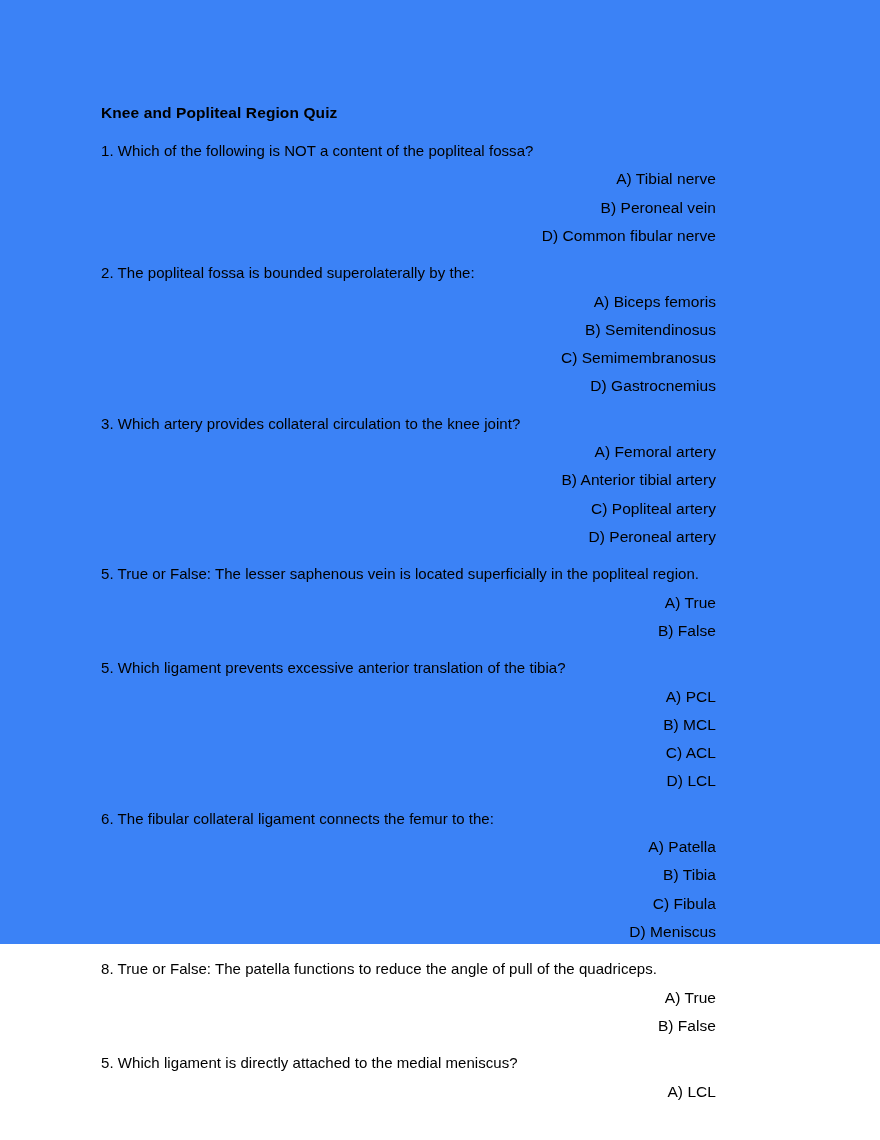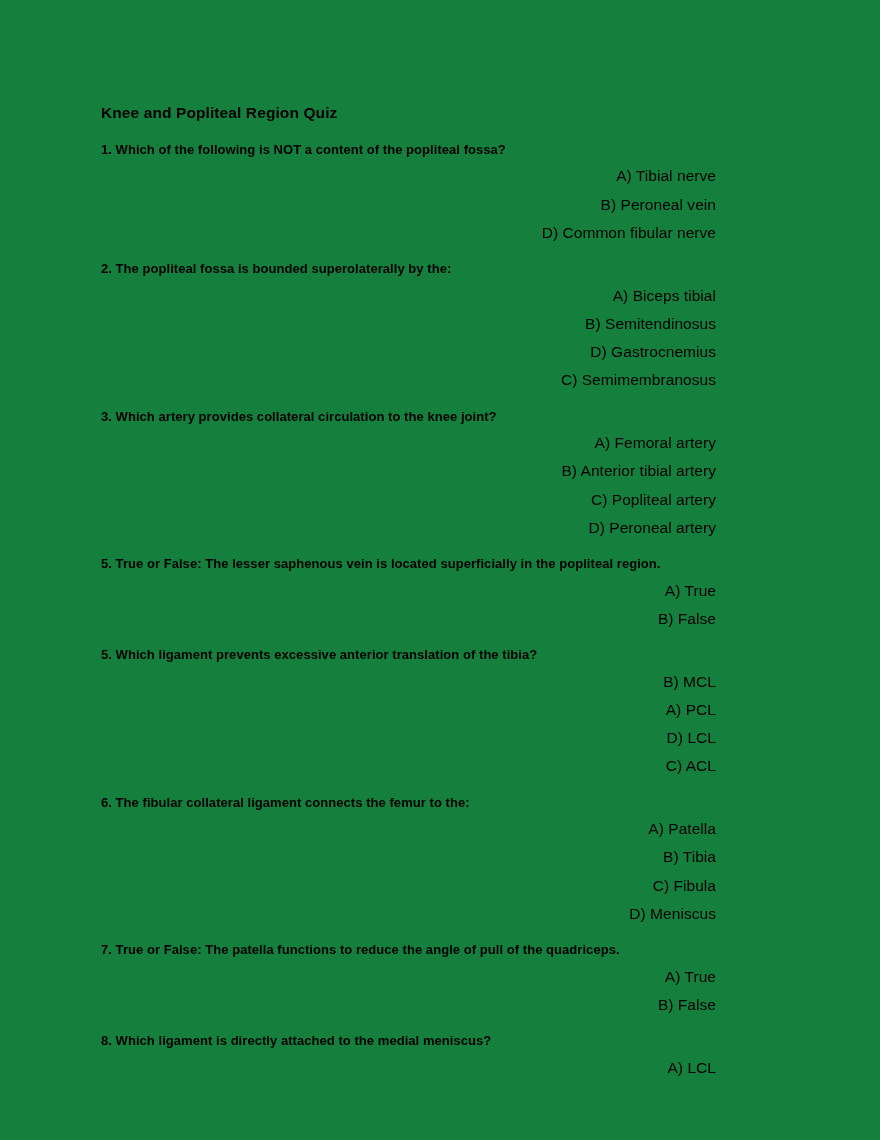--- a/index.html
+++ b/index.html
@@ -13,42 +13,42 @@
     font-family: "Liberation Sans", sans-serif;
     color: #000000;
     position: relative;
     overflow: hidden;
   }
   .page {
     position: absolute;
     top: 0;
     left: 0;
     width: 880px;
-    height: 1140px;
-    background: #15803d;
+    height: 944px;
+    background: #3b82f6;
   }
   .content {
     position: absolute;
     left: 101px;
     top: 103px;
     width: 620px;
   }
   .doc-title {
     font-size: 15.5px;
     font-weight: bold;
     line-height: 1.35;
     margin: 0 0 16px 0;
     letter-spacing: 0.1px;
   }
   .question-block {
     margin: 0 0 15px 0;
   }
   .q-text {
-    font-size: 13px;
-    font-weight: bold;
+    font-size: 15px;
+    font-weight: normal;
     line-height: 1.5;
     margin: 0 0 2px 0;
     letter-spacing: 0.05px;
   }
   .options {
     margin: 0;
     padding: 0;
     list-style: none;
   }
   .option {
@@ -72,24 +72,24 @@
       <ul class="options">
         <li class="option">A) Tibial nerve</li>
         <li class="option">B) Peroneal vein</li>
         <li class="option">D) Common fibular nerve</li>
       </ul>
     </div>
 
     <div class="question-block">
       <p class="q-text">2. The popliteal fossa is bounded superolaterally by the:</p>
       <ul class="options">
-        <li class="option">A) Biceps tibial</li>
+        <li class="option">A) Biceps femoris</li>
         <li class="option">B) Semitendinosus</li>
+        <li class="option">C) Semimembranosus</li>
         <li class="option">D) Gastrocnemius</li>
-        <li class="option">C) Semimembranosus</li>
       </ul>
     </div>
 
     <div class="question-block">
       <p class="q-text">3. Which artery provides collateral circulation to the knee joint?</p>
       <ul class="options">
         <li class="option">A) Femoral artery</li>
         <li class="option">B) Anterior tibial artery</li>
         <li class="option">C) Popliteal artery</li>
         <li class="option">D) Peroneal artery</li>
@@ -100,46 +100,46 @@
       <p class="q-text">5. True or False: The lesser saphenous vein is located superficially in the popliteal region.</p>
       <ul class="options">
         <li class="option">A) True</li>
         <li class="option">B) False</li>
       </ul>
     </div>
 
     <div class="question-block">
       <p class="q-text">5. Which ligament prevents excessive anterior translation of the tibia?</p>
       <ul class="options">
+        <li class="option">A) PCL</li>
         <li class="option">B) MCL</li>
-        <li class="option">A) PCL</li>
+        <li class="option">C) ACL</li>
         <li class="option">D) LCL</li>
-        <li class="option">C) ACL</li>
       </ul>
     </div>
 
     <div class="question-block">
       <p class="q-text">6. The fibular collateral ligament connects the femur to the:</p>
       <ul class="options">
         <li class="option">A) Patella</li>
         <li class="option">B) Tibia</li>
         <li class="option">C) Fibula</li>
         <li class="option">D) Meniscus</li>
       </ul>
     </div>
 
     <div class="question-block">
-      <p class="q-text">7. True or False: The patella functions to reduce the angle of pull of the quadriceps.</p>
+      <p class="q-text">8. True or False: The patella functions to reduce the angle of pull of the quadriceps.</p>
       <ul class="options">
         <li class="option">A) True</li>
         <li class="option">B) False</li>
       </ul>
     </div>
 
     <div class="question-block">
-      <p class="q-text">8. Which ligament is directly attached to the medial meniscus?</p>
+      <p class="q-text">5. Which ligament is directly attached to the medial meniscus?</p>
       <ul class="options">
         <li class="option">A) LCL</li>
       </ul>
     </div>
 
   </div>
 </div>
 
 </body></html>

